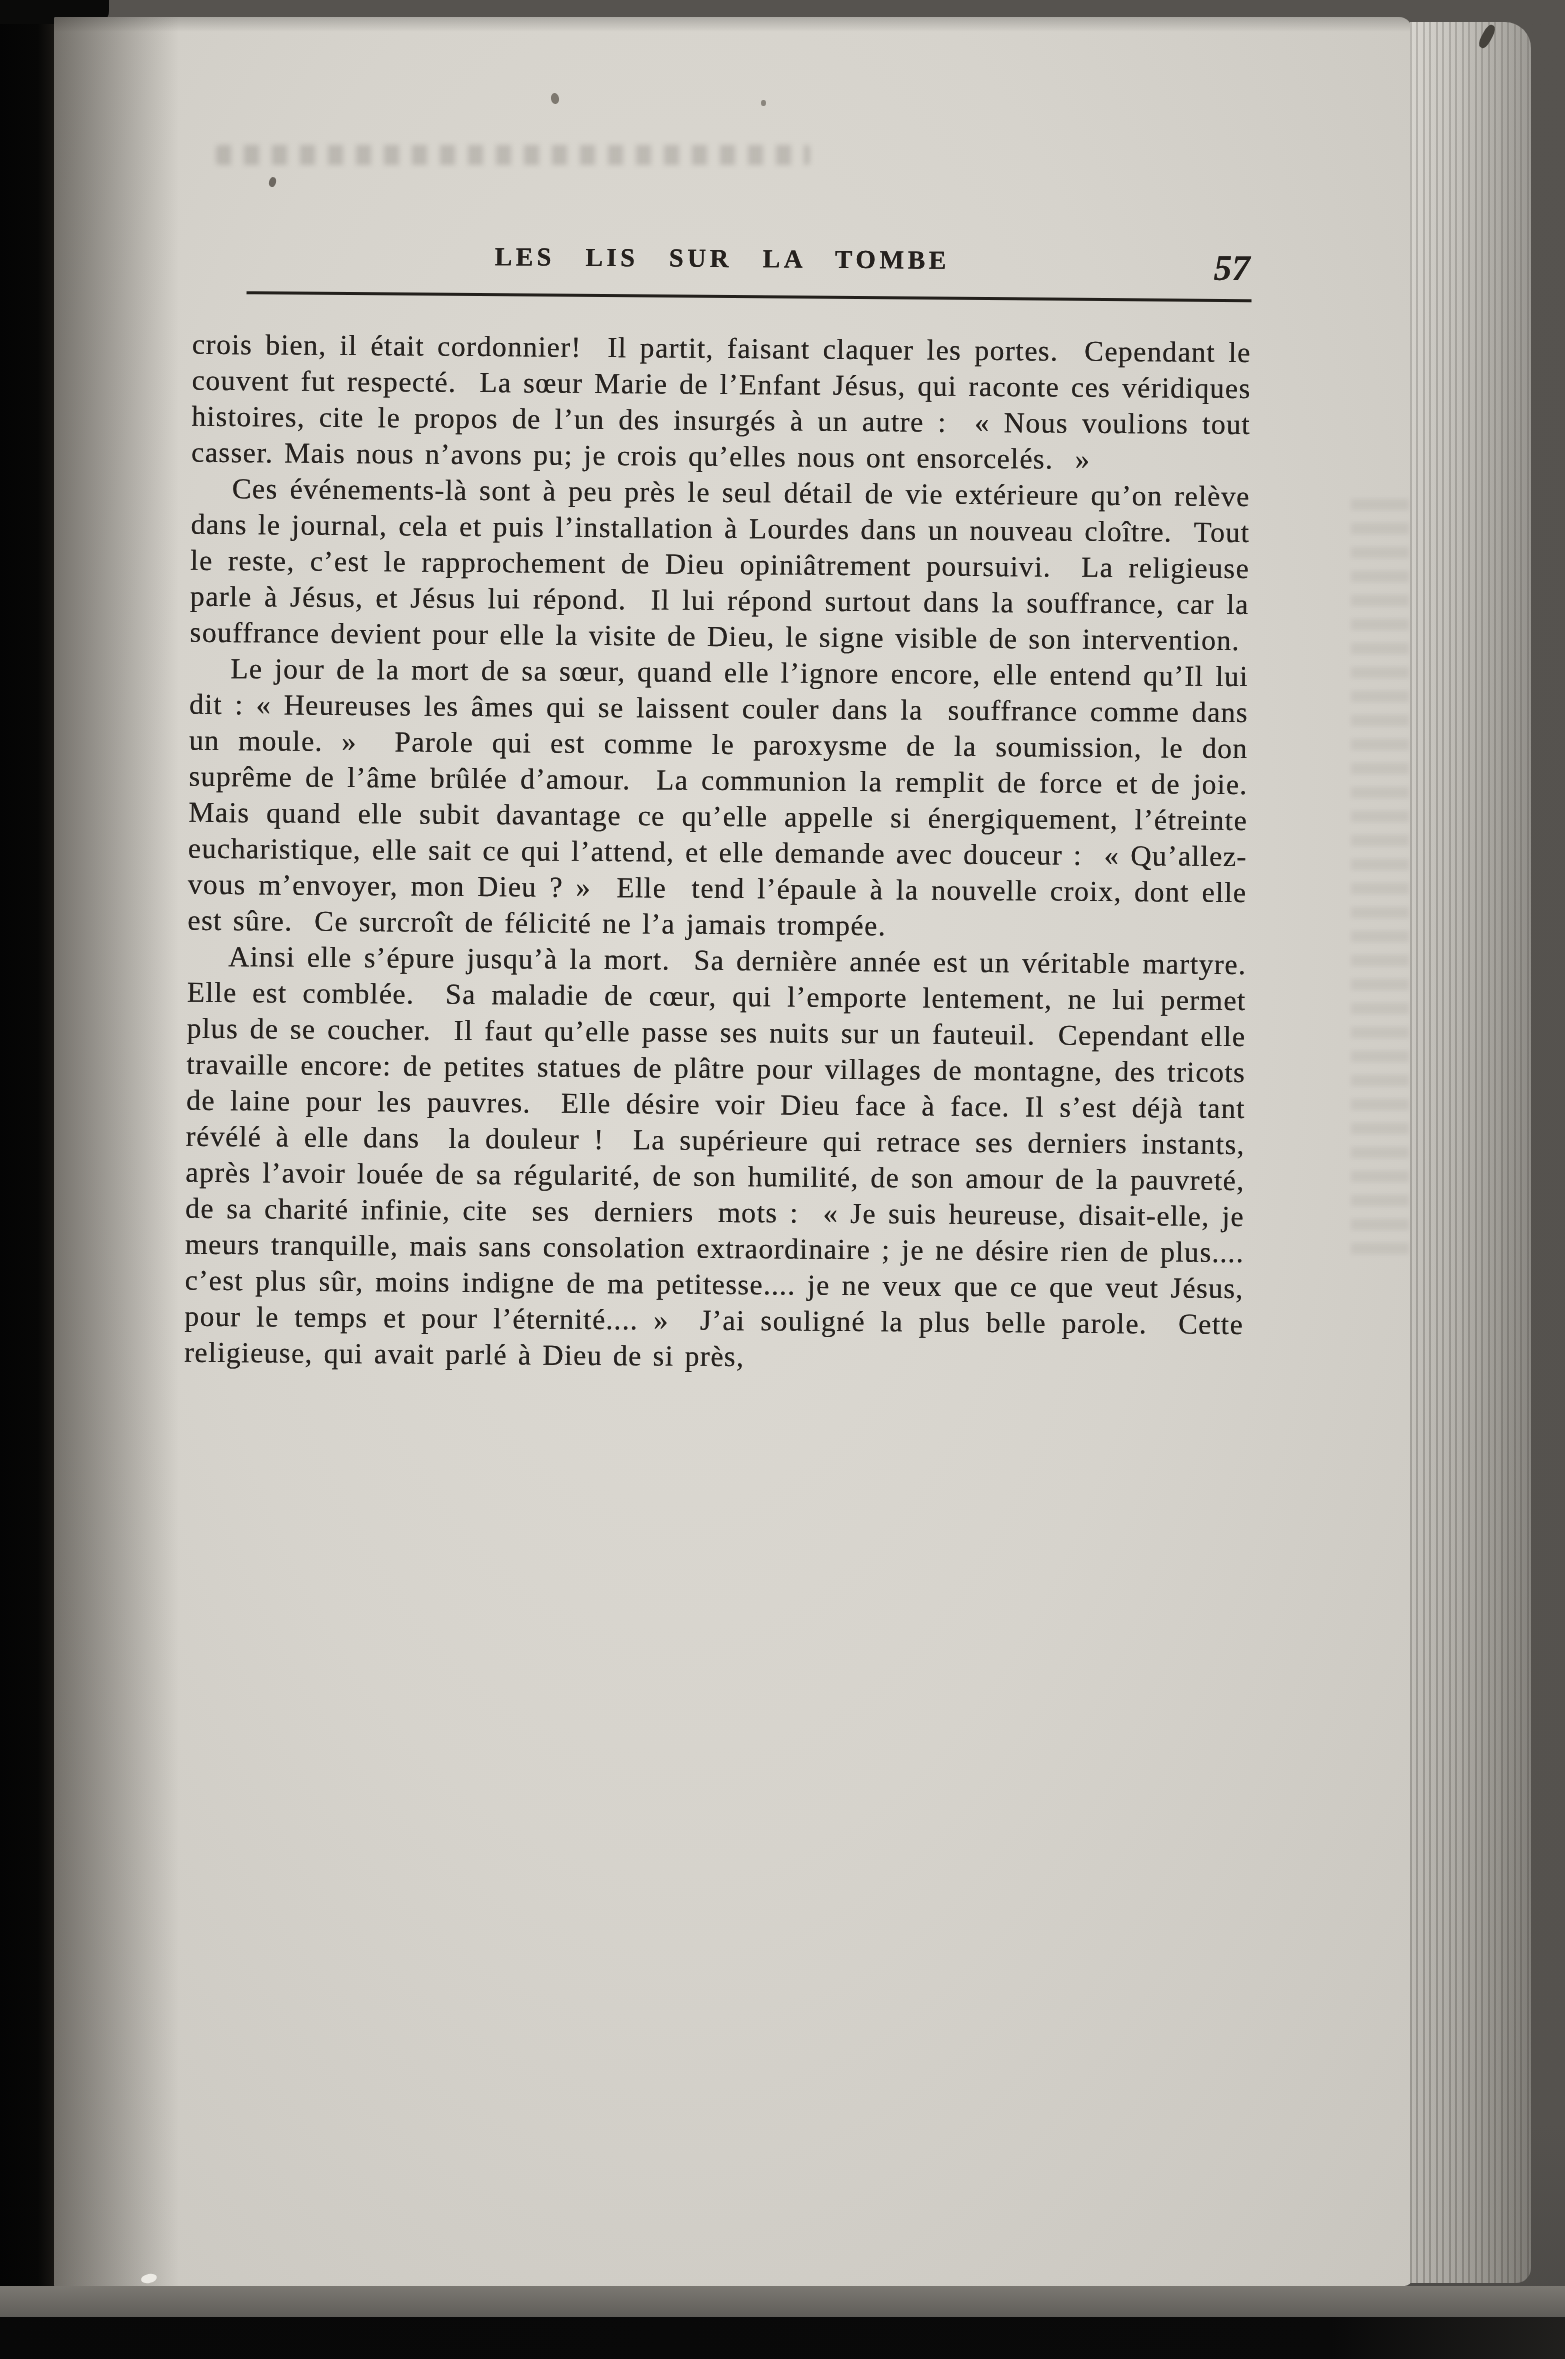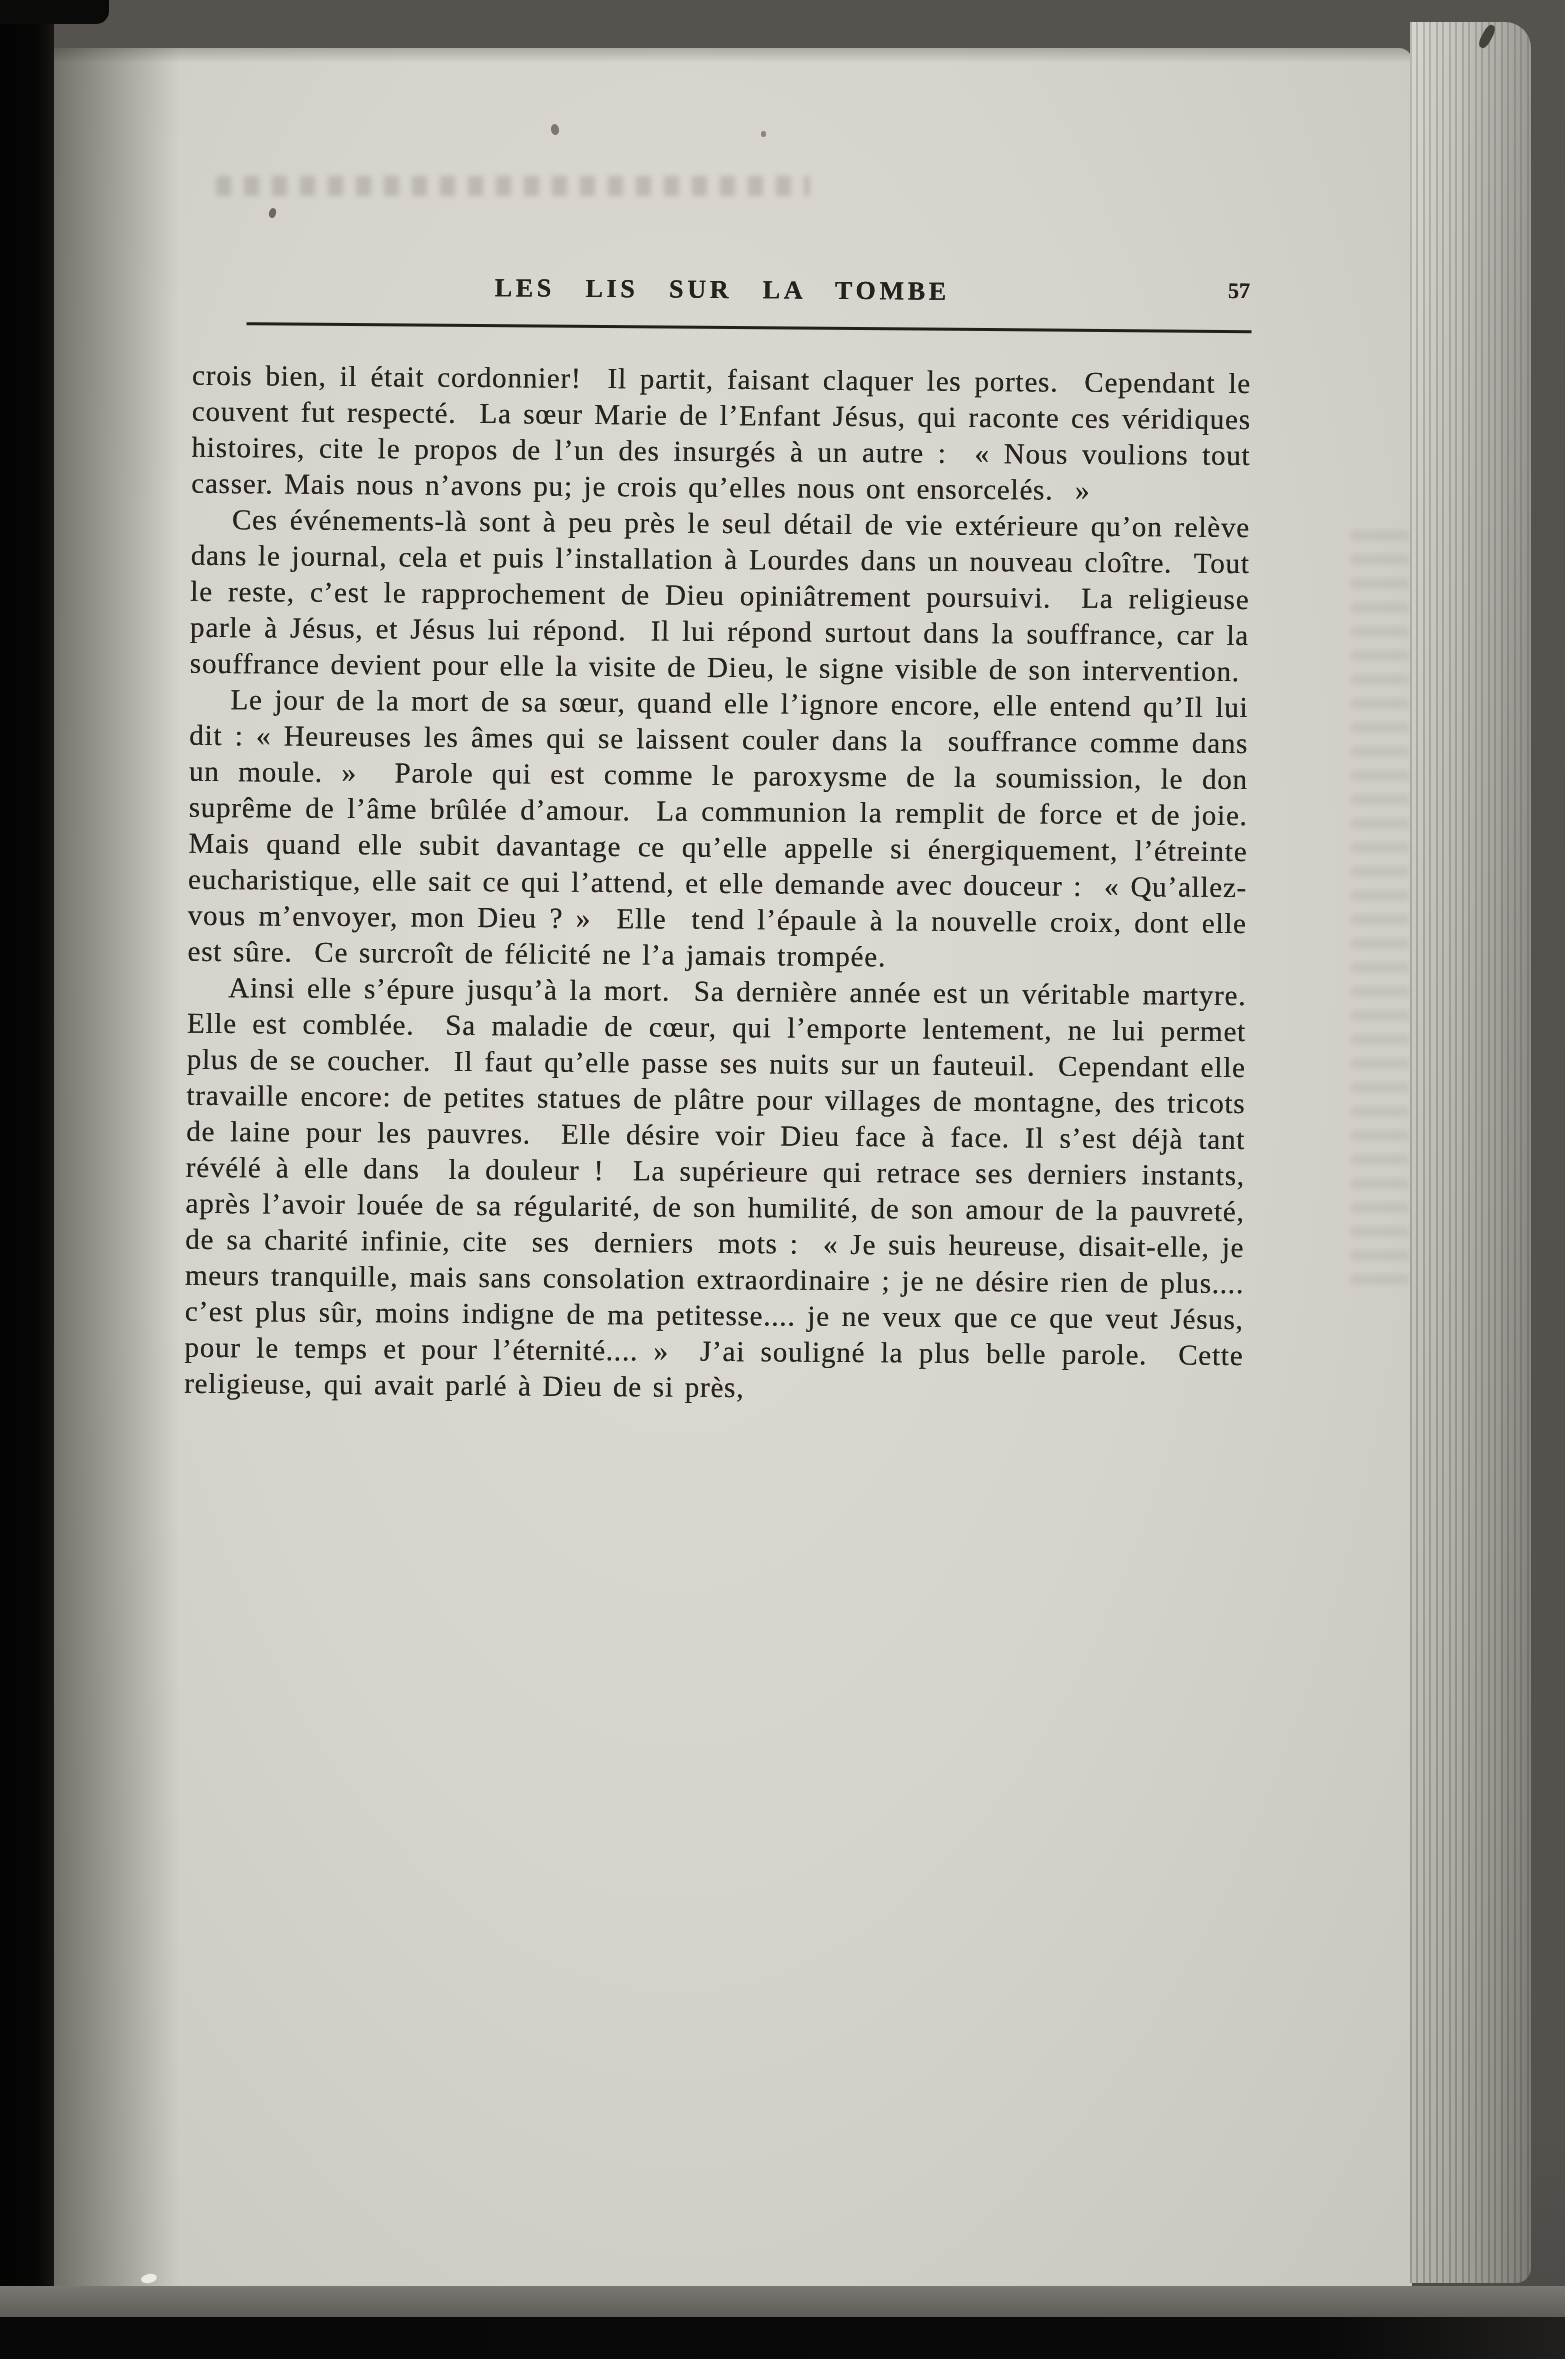--- a/index.html
+++ b/index.html
@@ -19,21 +19,20 @@
   .corner-tl {
     position: absolute; left: 0; top: 0; width: 109px; height: 24px;
     background: #0a0a09; border-radius: 0 0 13px 0;
   }
 
   
   .page {
     position: absolute; left: 54px; top: 16.7px; width: 1358px; height: 2269px;
     background: radial-gradient(ellipse at 46% 38%, #dedbd4 0%, #d6d3cc 50%, #c8c5be 100%);
     border-radius: 1.9px 13px 7.4px 1.9px;
-    margin-top: 31px;
   }
   .page-top-shade {
     position: absolute; left: 0; top: 0; width: 100%; height: 15px;
     background: linear-gradient(to bottom, rgba(0,0,0,0.20), rgba(0,0,0,0));
     border-radius: 1.9px 13px 0 0;
   }
   .gutter-shadow {
     position: absolute; left: 0; top: 0; width: 125px; height: 100%;
     background: linear-gradient(to right, rgba(24,20,15,0.50), rgba(24,20,15,0));
     border-radius: 1.9px 0 0 1.9px;
@@ -67,22 +66,23 @@
   }
   .running-header { position: relative; height: 78px; }
   .header-title {
     position: absolute; left: 0; right: 0; top: 7.4px;
     text-align: center; font-weight: 700; font-size: 26px;
     letter-spacing: 3.7px; word-spacing: 20.4px; color: #25211e;
     text-shadow: 0 0 0.5px rgba(30,27,24,0.85);
   }
   .page-number {
     position: absolute; right: 1.9px; top: 5.6px;
-    font-weight: 700; font-size: 22px; color: #25211e;
+    font-weight: 700; font-size: 36px; color: #25211e;
     text-shadow: 0 0 0.5px rgba(30,27,24,0.85);
+    font-style: italic;
   }
   .header-rule {
     position: absolute; left: 54px; right: 0; top: 58px; height: 2.8px;
     background: #23201c;
   }
 
   .body-text { margin-top: 15px; }
   .para {
     margin: 0;
     font-size: 29px; line-height: 36px;

